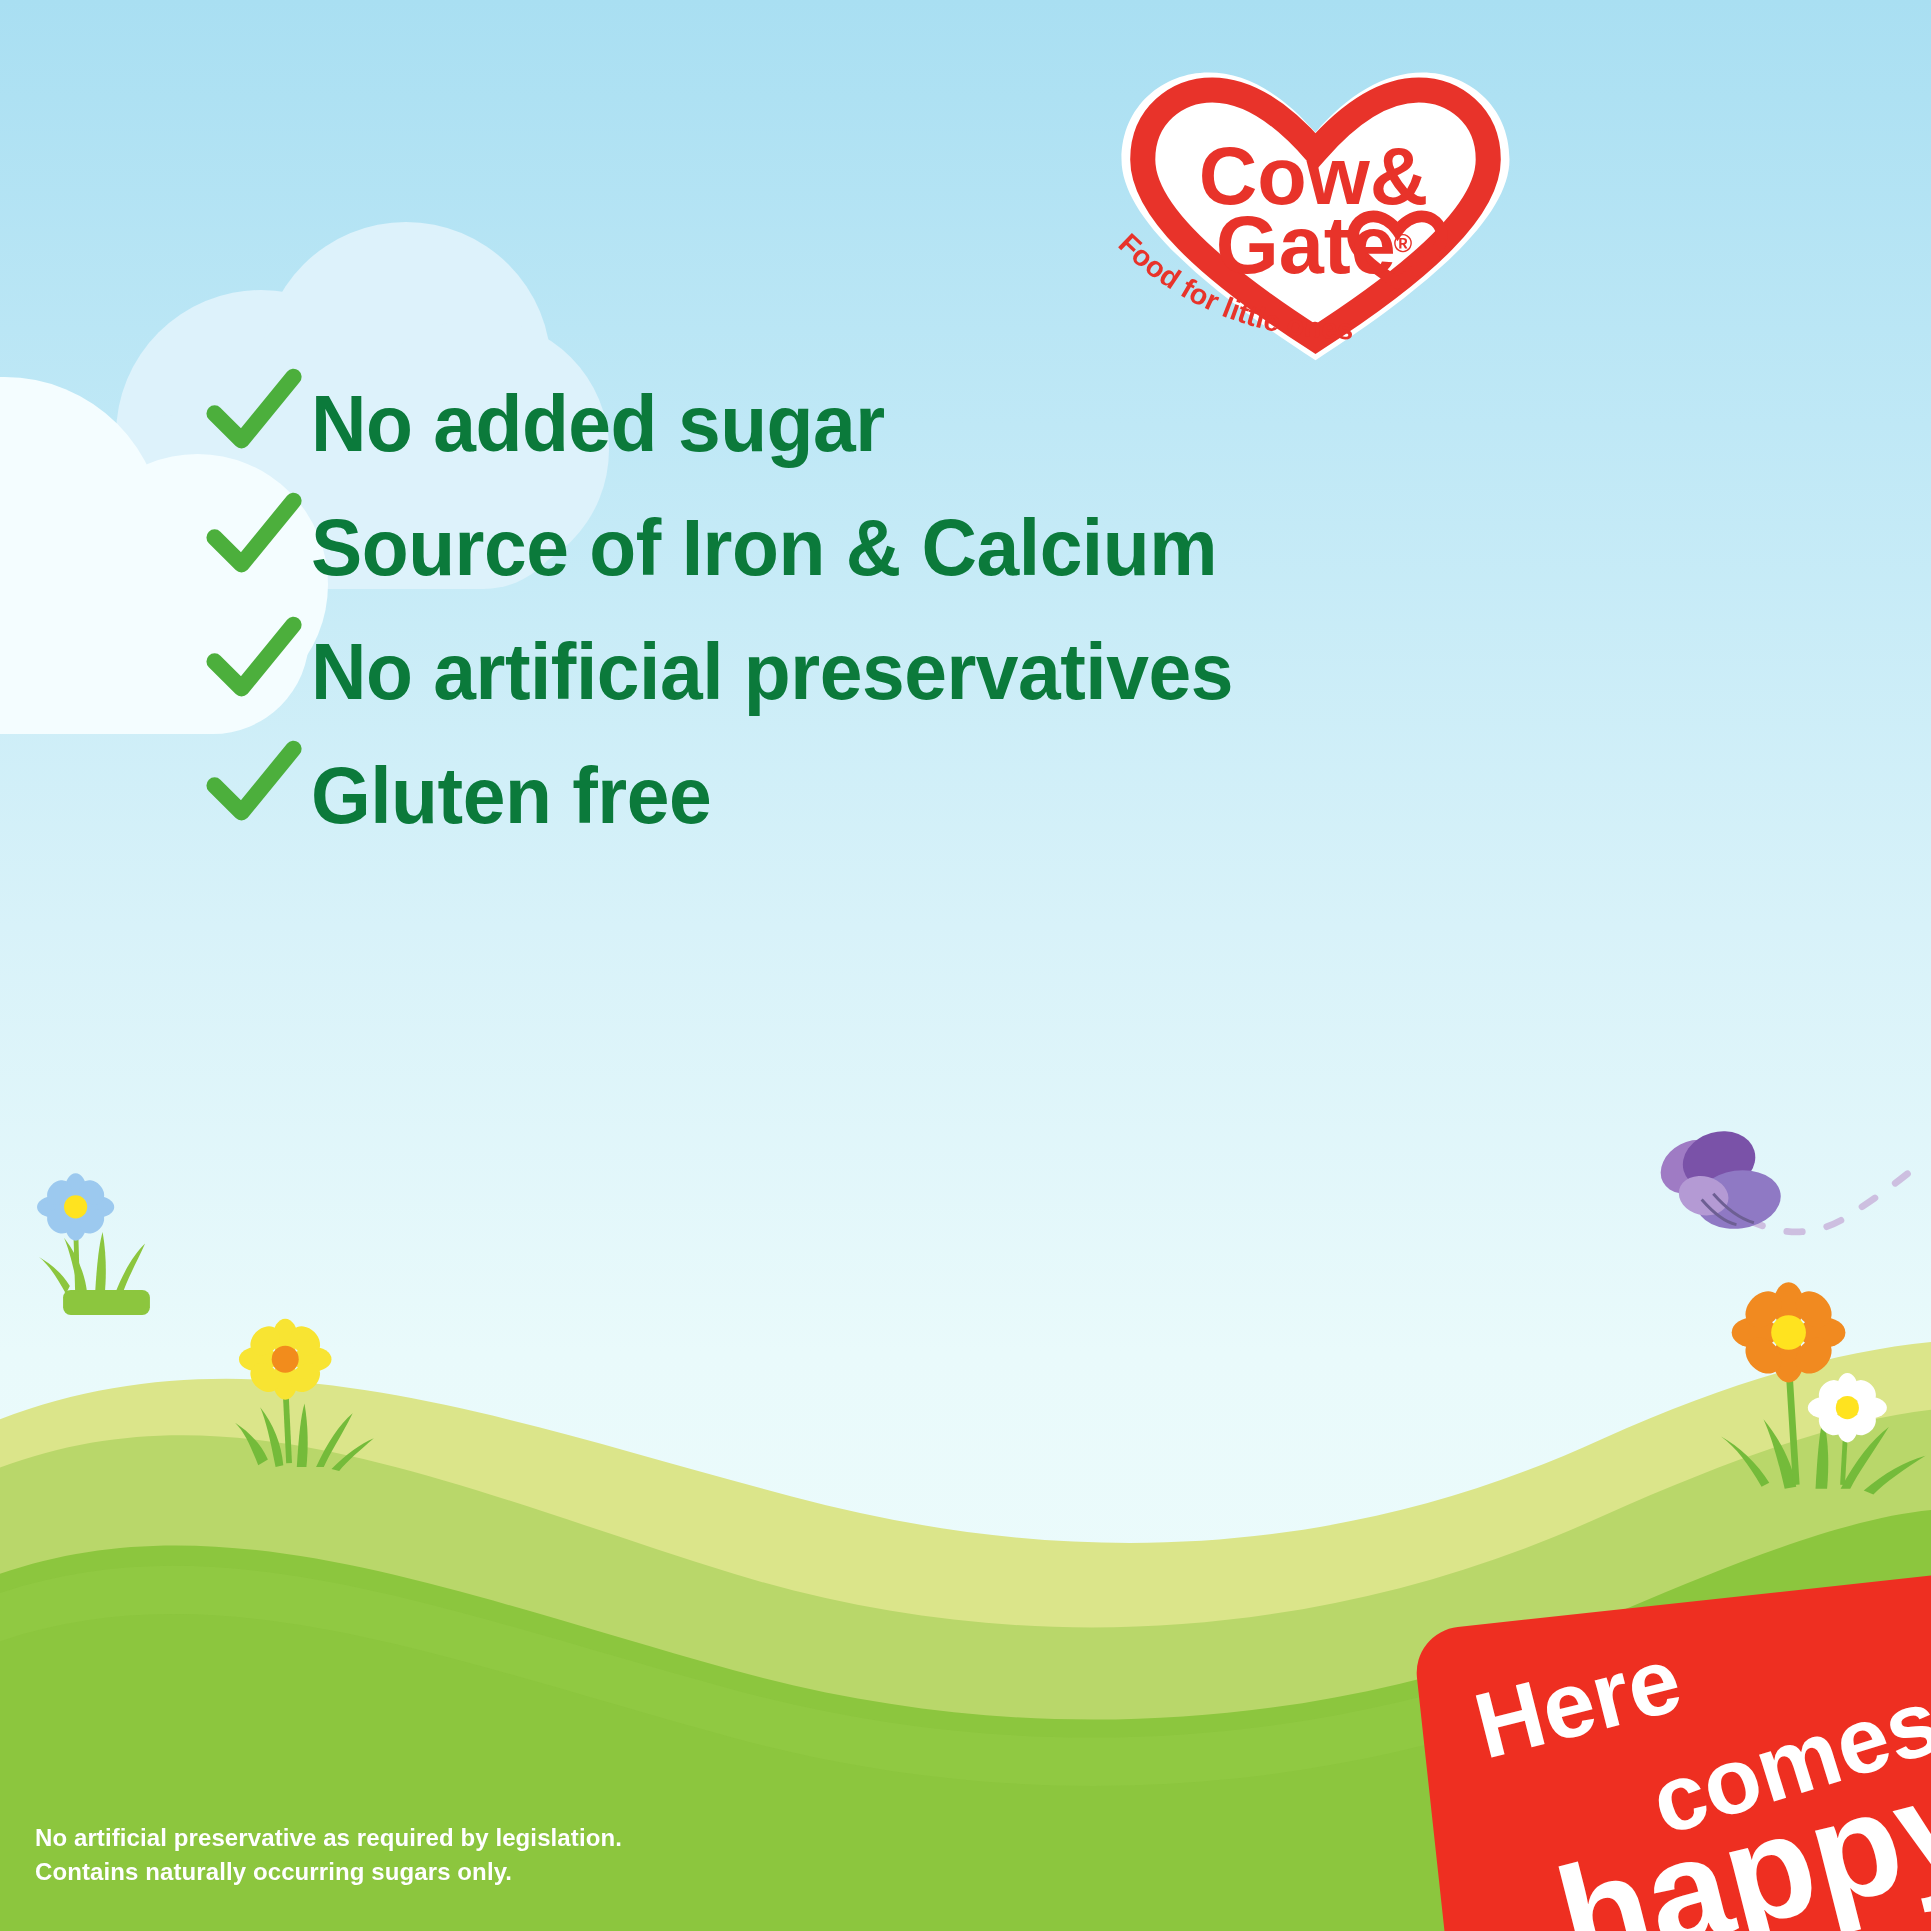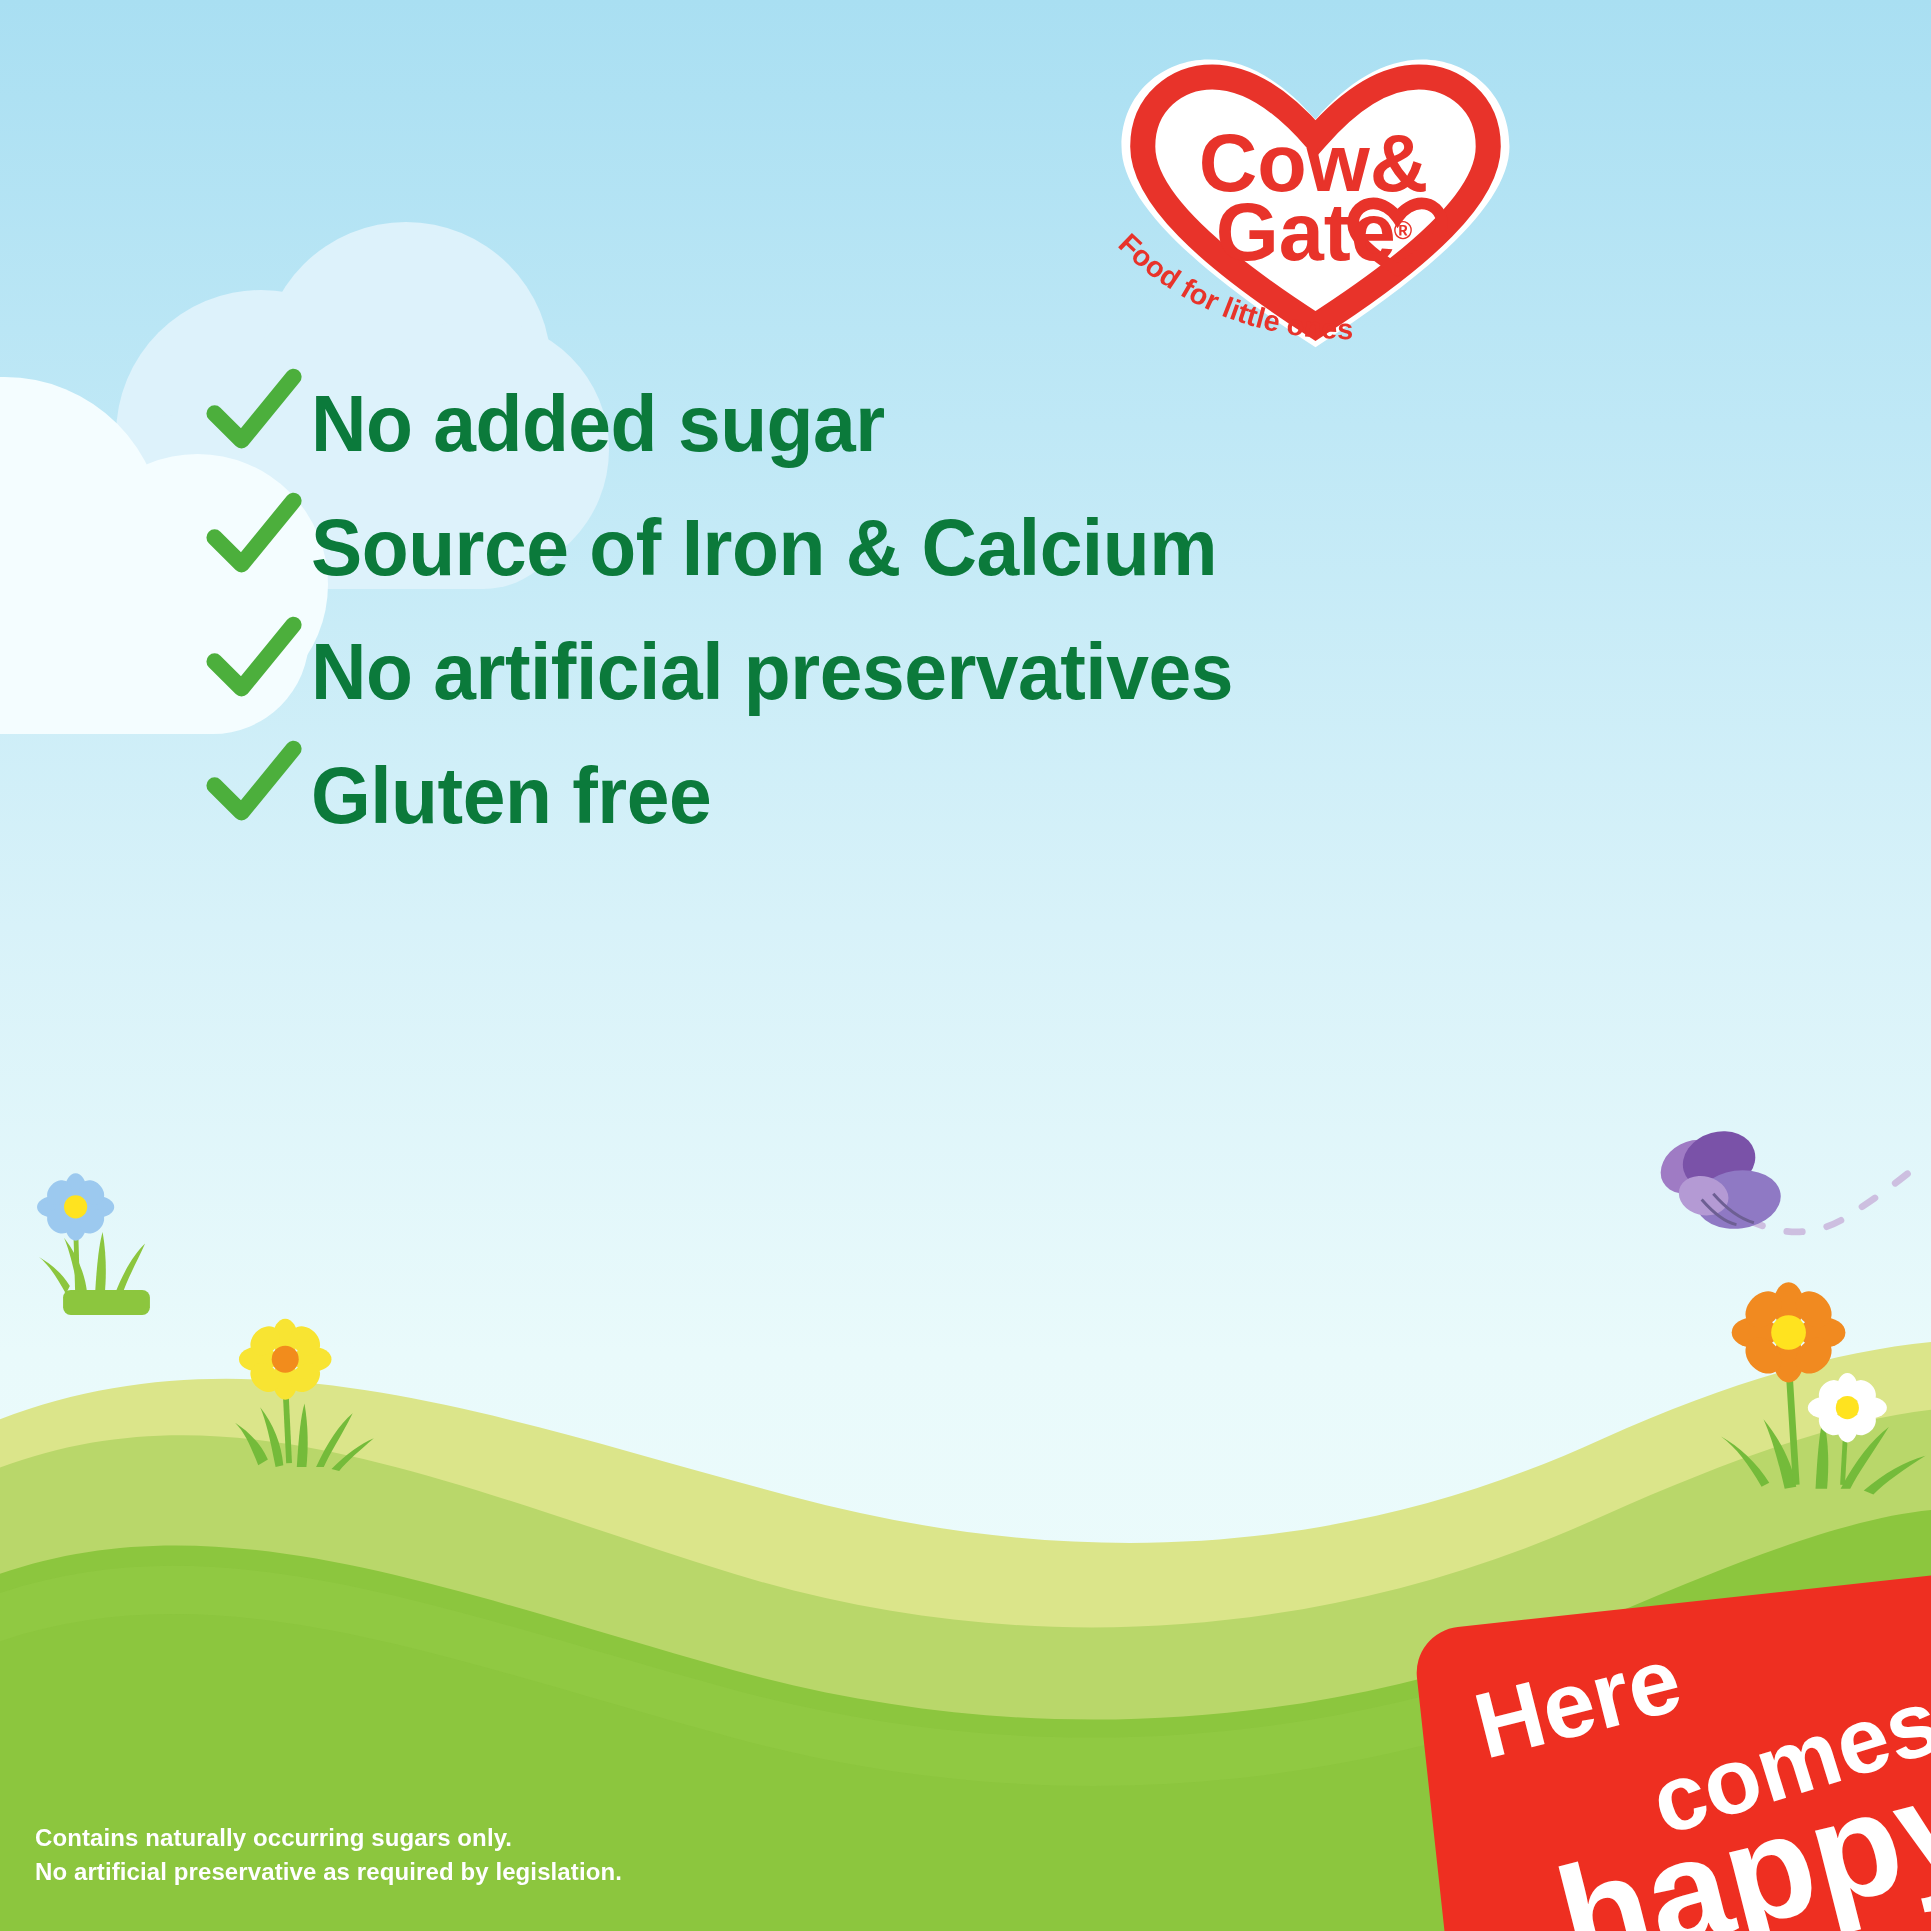--- a/index.html
+++ b/index.html
@@ -44,21 +44,21 @@
     line-height:1;
     font-weight:700;
     letter-spacing:-0.5px;
     white-space:nowrap;
     transform:scaleX(.96);
     transform-origin:left center;
   }
 
   
   .logo{
-    position:absolute;left:1108px;top:46px;width:415px;height:309px;
+    position:absolute;left:1108px;top:59px;width:415px;height:309px;
   }
   .logo-tagline{
     position:absolute;left:1101px;top:222px;width:290px;height:126px;
   }
 
   
   .footnote{
     position:absolute;left:35px;bottom:42px;
     color:#ffffff;
     font-size:24px;
@@ -290,18 +290,18 @@
 
   </div>
 
   <div class="badge">
     <span class="badge-word w-here">Here</span>
     <span class="badge-word w-comes">comes</span>
     <span class="badge-word w-happy">happy</span>
   </div>
 
   <div class="footnote">
+    <div>No artificial preservative as required by legislation.</div>
     <div>Contains naturally occurring sugars only.</div>
-    <div>No artificial preservative as required by legislation.</div>
   </div>
 
 </div>
 
 
 </body></html>

